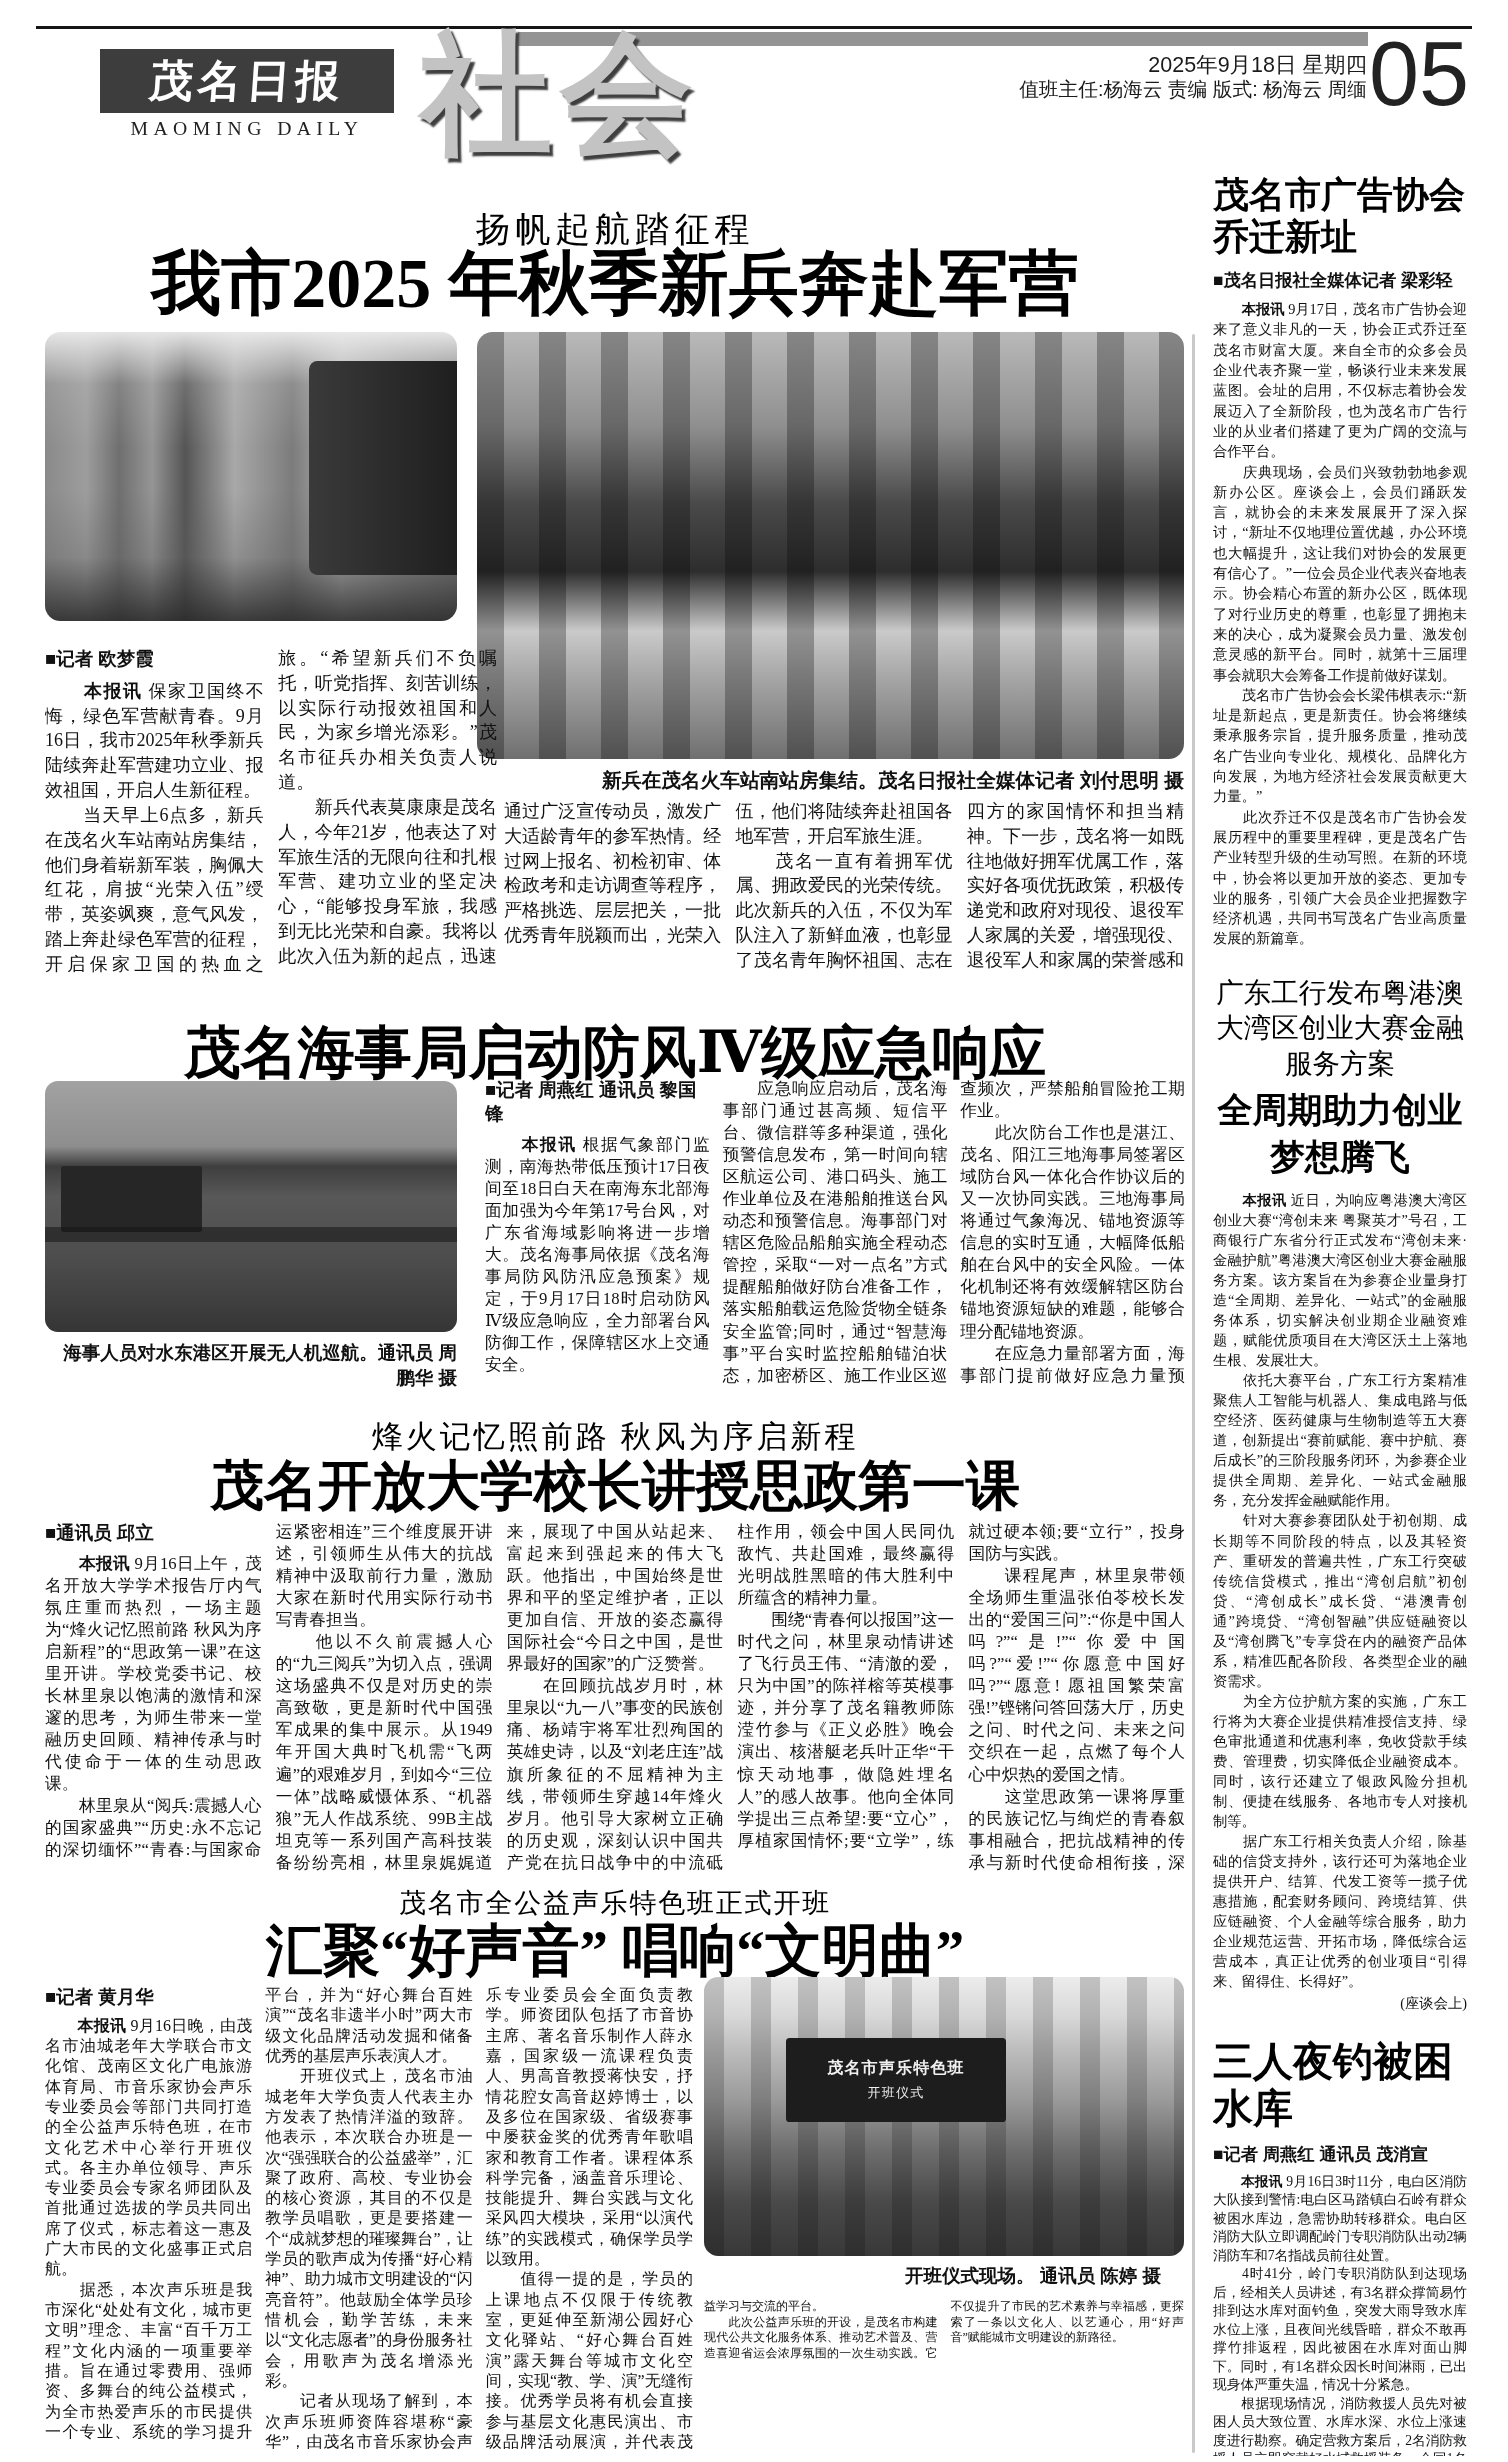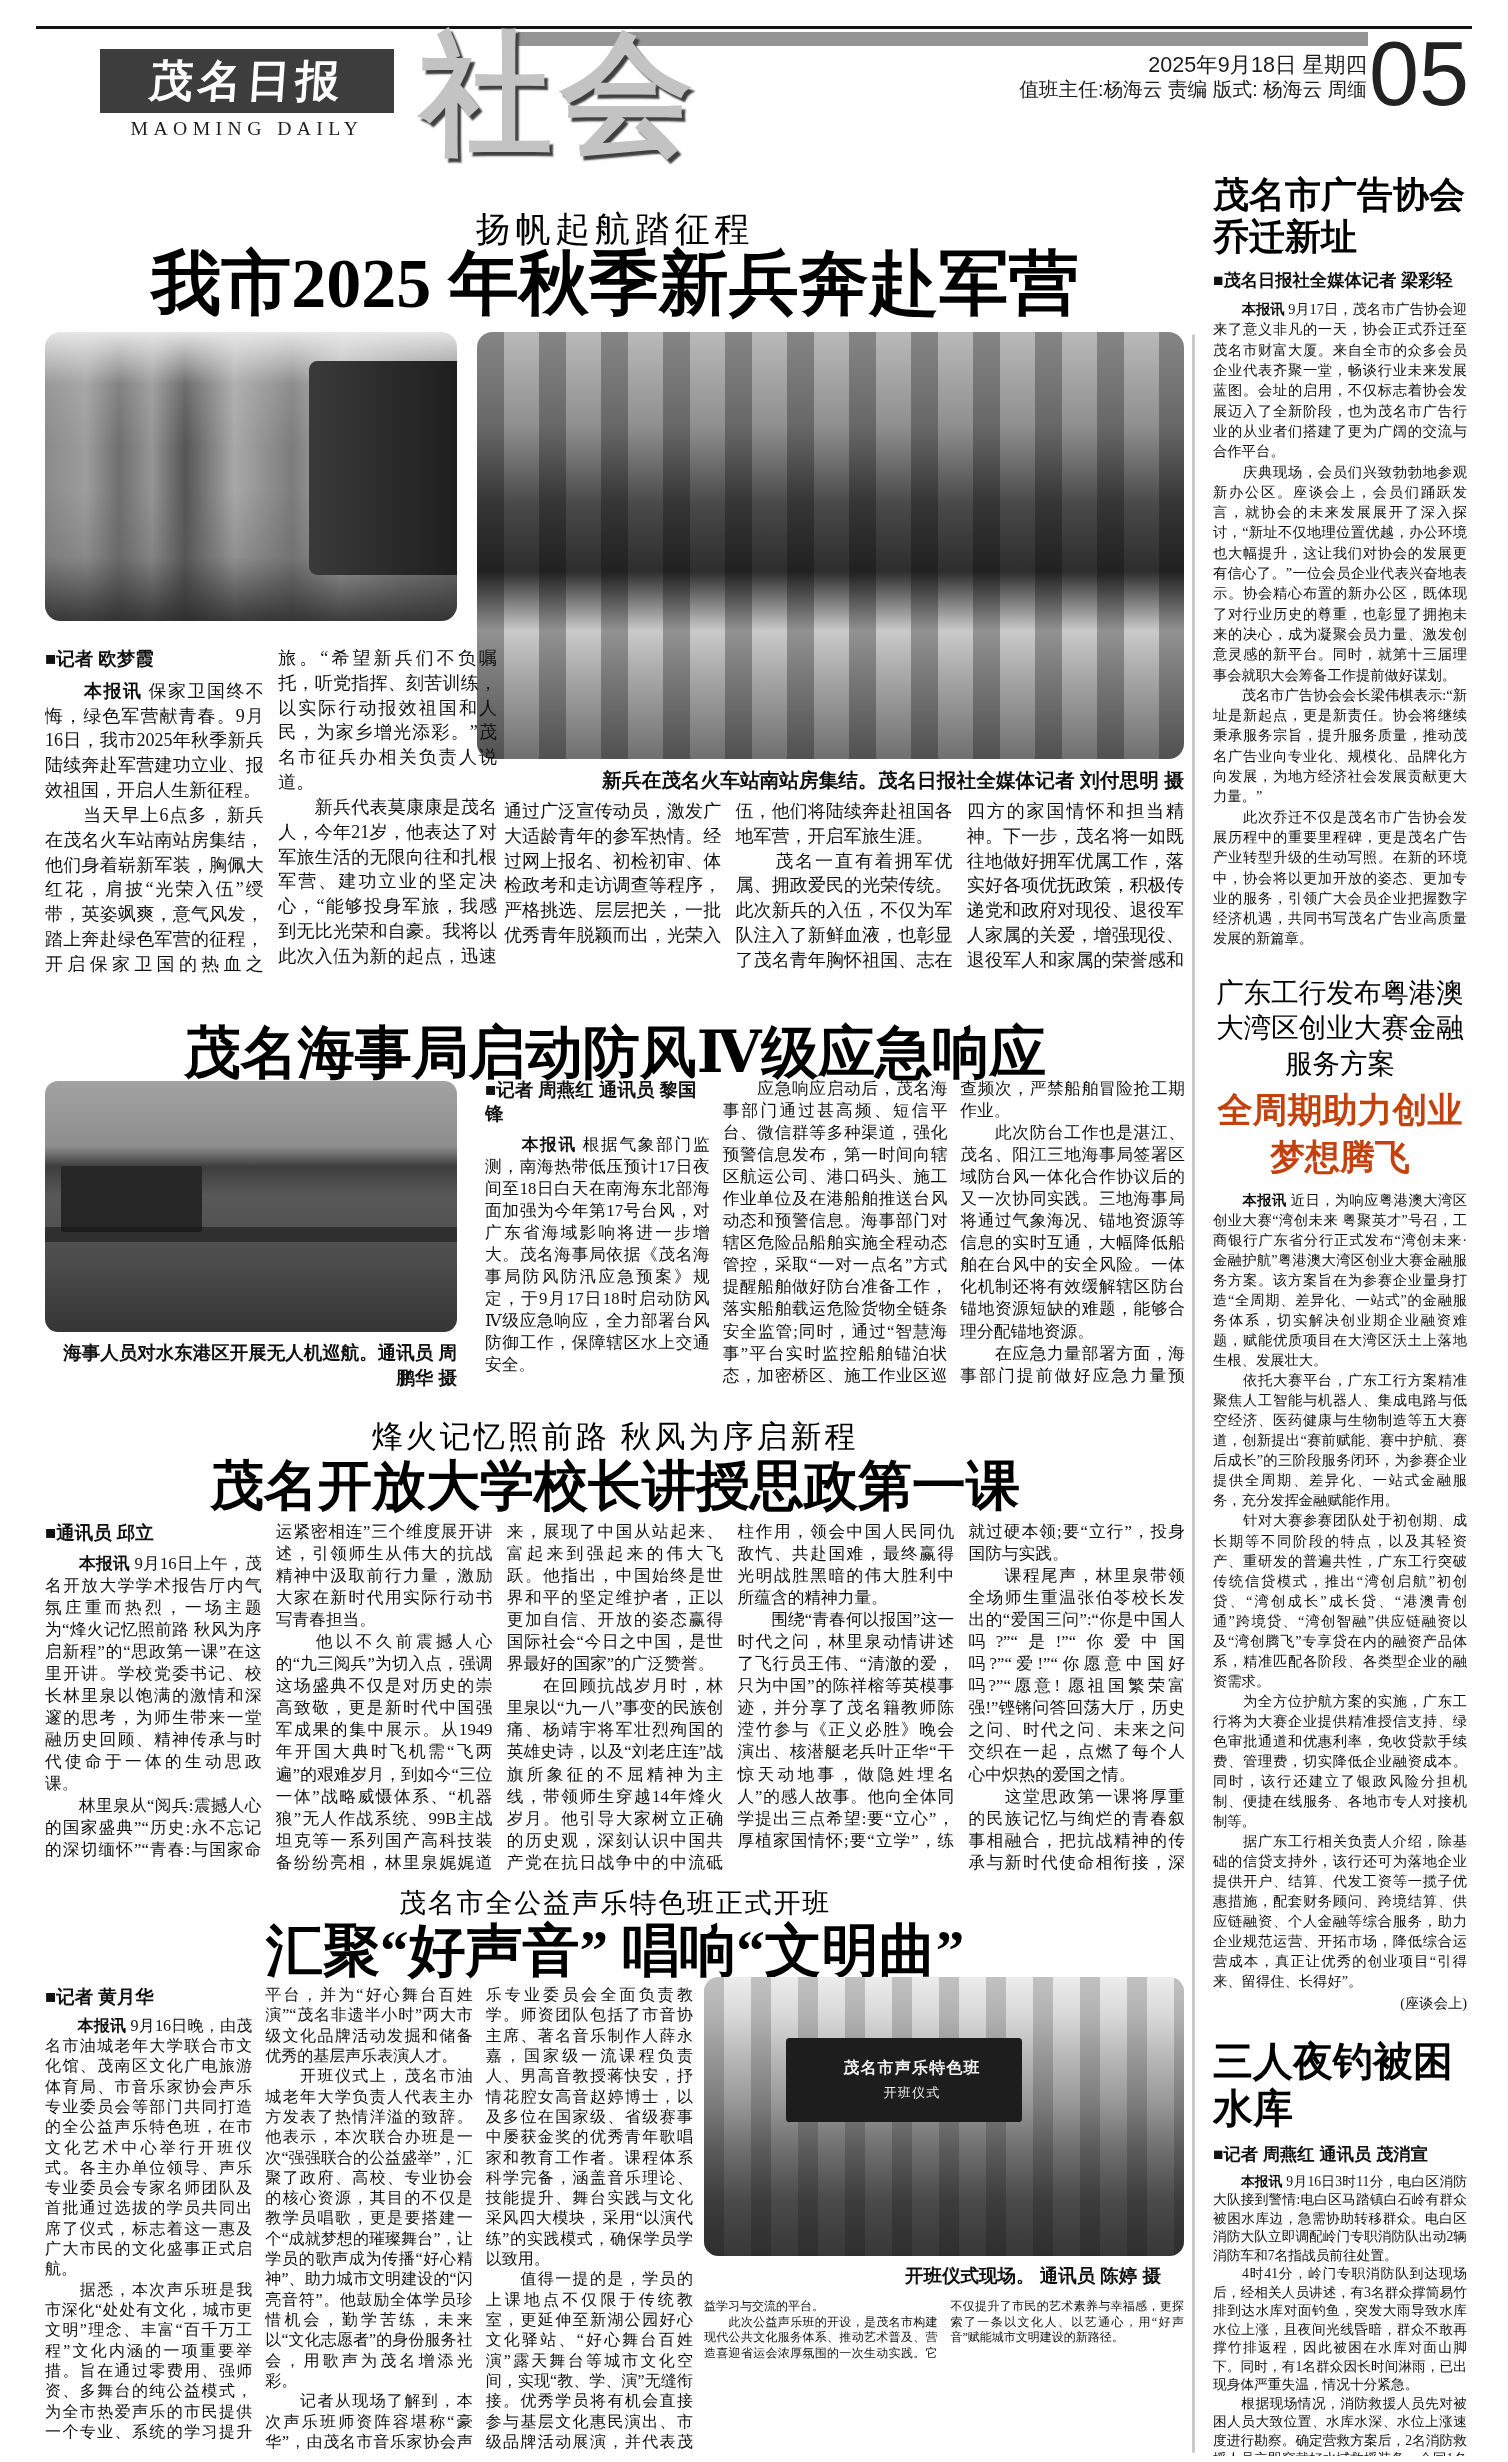--- a/index.html
+++ b/index.html
@@ -72,40 +72,40 @@
   
   #music-kicker{left:45px;top:1885px;width:1140px;font-size:27px;letter-spacing:1.8px;}
   #music-headline{left:45px;top:1913px;width:1140px;font-size:57px;}
   #music-left-text{left:45px;top:1985px;width:648px;height:473px;column-count:3;column-gap:13px;
                    font-size:16px;line-height:1.27;}
   #photo-ceremony{left:704px;top:1977px;width:480px;height:279px;border-radius:14.3px;overflow:hidden;
     background:
       repeating-linear-gradient(90deg, rgba(0,0,0,.18) 0 20px, rgba(0,0,0,0) 20px 47px),
       linear-gradient(180deg,#ececec 0%,#d8d8d8 14%,#bdbdbd 26%,#9a9a9a 44%,#6e6e6e 62%,#4a4a4a 80%,#383838 100%);}
   #ceremony-screen{position:absolute;left:17%;top:22%;width:46%;height:30%;background:#1d1d1d;
-      border-radius:3.6px;display:flex;flex-direction:column;align-items:center;justify-content:center;color:#f0f0f0;padding-left:16px;}
+      border-radius:3.6px;display:flex;flex-direction:column;align-items:center;justify-content:center;color:#f0f0f0;}
   #ceremony-screen .l1{font-size:16px;font-weight:bold;letter-spacing:1.2px;}
   #ceremony-screen .l2{font-size:13px;margin-top:4.8px;letter-spacing:1.2px;}
   #music-caption{left:704px;top:2263px;width:457px;text-align:right;font-size:18.5px;}
   #music-right-text{left:704px;top:2299px;width:480px;height:156px;column-count:2;column-gap:13px;
                     font-size:12px;line-height:1.3;}
 
   
   #v-divider{left:1192px;top:334px;width:3px;height:2119px;background:#c9c9c9;border-radius:2.4px;}
   #sidebar{left:1213px;top:175px;width:254px;height:2281px;overflow:hidden;}
   .sb-article{margin-bottom:26px;}
   .sb-head{font-size:36px;font-weight:bold;line-height:1.16;color:#000;}
   .sb-head.small{font-size:40px;margin-top:20px;}
   .sb-byline{font-family:"Liberation Sans","DejaVu Sans",sans-serif;font-weight:bold;font-size:17.3px;
              margin:9.5px 0 7.2px;}
   .sb-body{font-size:14.3px;line-height:1.42;}
   #bank-article .sb-body{font-size:14.3px;line-height:1.4;}
   #rescue-article .sb-body{font-size:13.7px;line-height:1.35;}
   .sb-kicker{font-size:27.5px;line-height:1.3;text-align:center;color:#000;}
-  .sb-head2{font-size:35px;font-weight:bold;text-align:center;margin:4.8px 0 9.5px;color:#c2410c;font-family:Liberation Serif, serif;}
+  .sb-head2{font-size:35px;font-weight:bold;text-align:center;margin:4.8px 0 9.5px;color:#000000;font-family:Liberation Serif, serif;}
   .credit{text-align:right;font-size:14.3px;margin-top:2.4px;}
 </style>
 </head>
 <body>
 
 <div class="page">
 
   <div class="abs" id="top-rule"></div>
   <div class="abs" id="gray-bar"></div>
   <div class="abs" id="logo-box">

